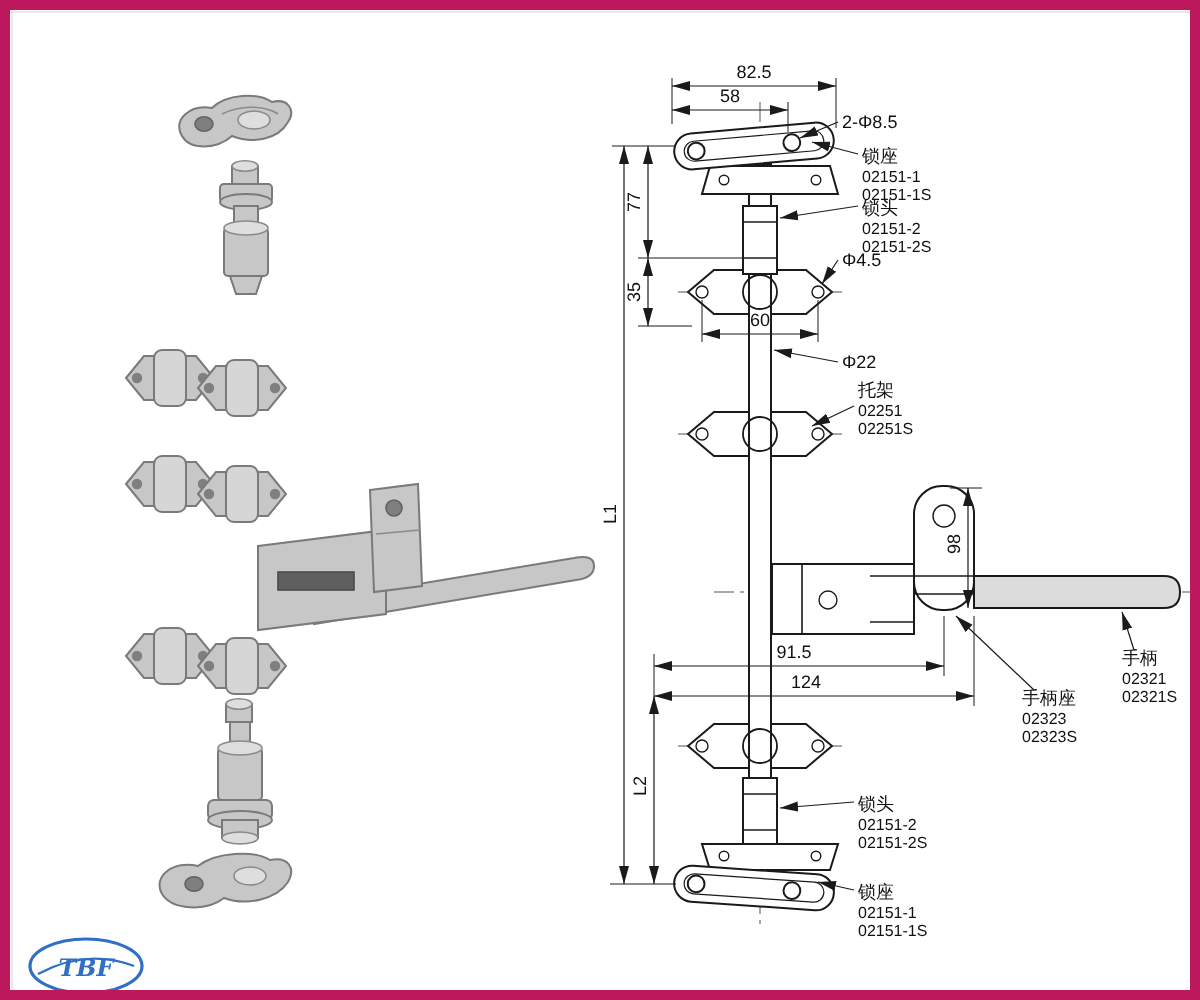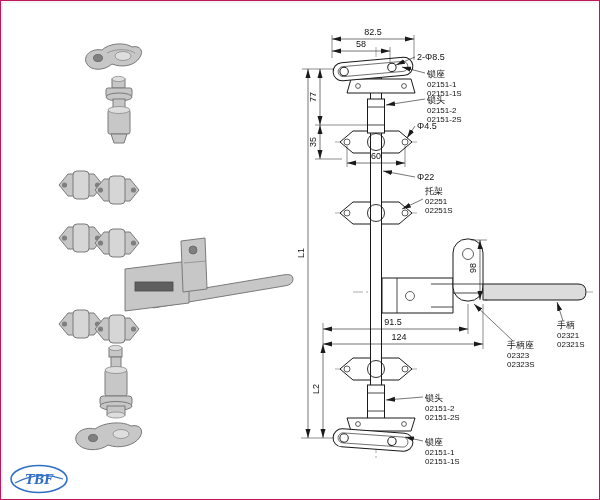--- a/index.html
+++ b/index.html
@@ -1,16 +1,16 @@
 <!DOCTYPE html>
 <html><head>
 <meta charset="utf-8">
 <style>
   html,body{margin:0;padding:0;background:#ffffff;}
-  .canvas{position:relative;width:600px;height:500px;background:#fff;border:1px solid #be185d;
+  .canvas{position:relative;width:600px;height:500px;background:#fff;border:5px solid #be185d;
           box-sizing:border-box;font-family:"Liberation Sans","DejaVu Sans",sans-serif;overflow:hidden;}
   svg{display:block;}
   .part{fill:#ffffff;stroke:#1a1a1a;stroke-width:1;}
   .part-thin{fill:#ffffff;stroke:#1a1a1a;stroke-width:0.7;}
   .outline{fill:none;stroke:#1a1a1a;stroke-width:0.6;}
   .ring{fill:none;stroke:#1a1a1a;stroke-width:0.9;}
   .ln{stroke:#1a1a1a;stroke-width:0.8;fill:none;}
   .handle-fill{fill:#dcdcdc;stroke:#1a1a1a;stroke-width:1;}
   .dim{stroke:#1a1a1a;stroke-width:0.6;fill:none;}
   .ext{stroke:#1a1a1a;stroke-width:0.5;fill:none;}

